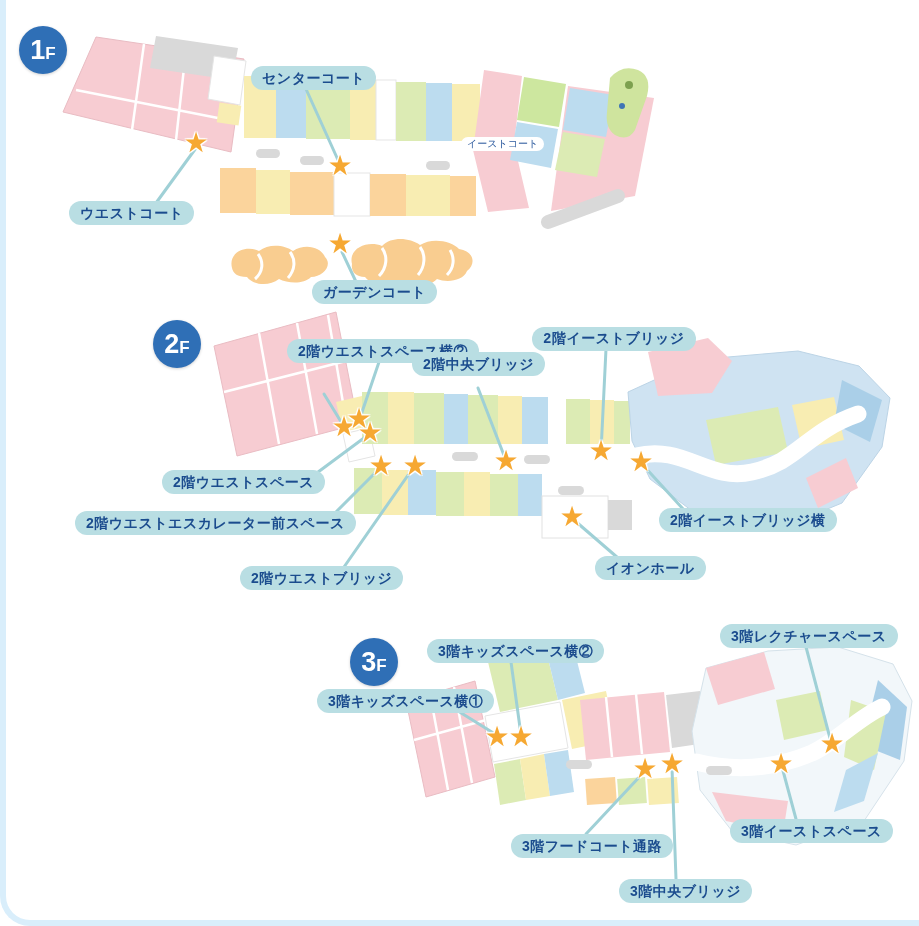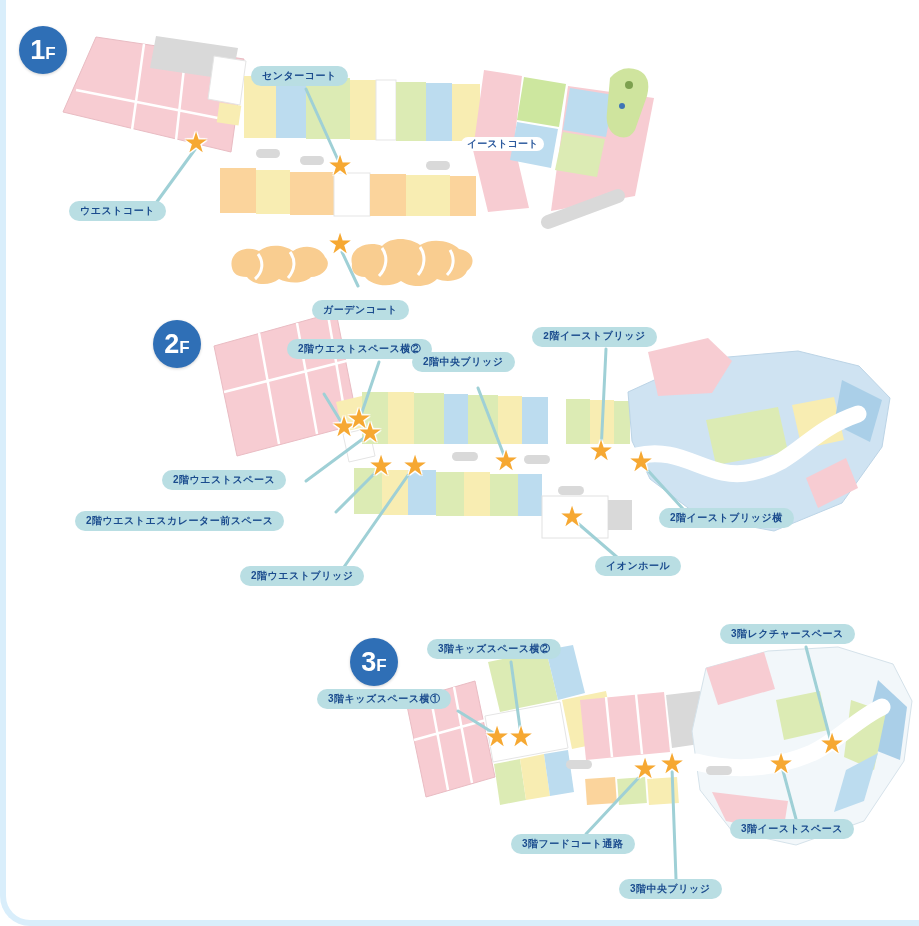--- a/index.html
+++ b/index.html
@@ -27,38 +27,38 @@
     color: #fff; font-weight: bold;
     display: flex; align-items: center; justify-content: center;
     box-shadow: 0 1px 3px rgba(0,0,0,.18);
   }
   .badge .num { font-size: 27px; line-height: 1; }
   .badge .suf { font-size: 17px; line-height: 1; margin-top: 7px; }
   .pill {
     position: absolute;
     background: #b9dee3;
     color: #1b4c8e;
-    font-size: 10px; font-weight: bold; line-height: 1;
+    font-size: 14px; font-weight: bold; line-height: 1;
     padding: 5px 11px;
     border-radius: 13px;
     white-space: nowrap;
     letter-spacing: .5px;
   }
   .star {
     position: absolute;
     transform: translate(-50%, -50%);
     font-size: 28px; line-height: 1;
     color: #f6a832;
     text-shadow: -1px -1px 0 #fff, 1px -1px 0 #fff, -1px 1px 0 #fff, 1px 1px 0 #fff, 0 0 3px #fff;
   }
   .maptext {
     position: absolute;
     background: #ffffff;
     color: #2c5a9e;
-    font-size: 10px; font-weight: bold; line-height: 1;
+    font-size: 10px; font-weight: normal; line-height: 1;
     padding: 2px 6px; border-radius: 8px;
     white-space: nowrap;
   }
 </style>
 </head>
 <body>
 
 <div class="canvas">
 
   <svg class="map-svg" viewBox="0 0 919 926">
@@ -213,21 +213,21 @@
     <span class="num">2</span>
       <span class="suf">F</span>
   </div>
   <div class="badge" style="left:344px; top:638px;">
     <span class="num">3</span>
       <span class="suf">F</span>
   </div>
 
   <div class="pill" style="left:245px; top:66px;">センターコート</div>
   <div class="pill" style="left:63px;  top:201px;">ウエストコート</div>
-  <div class="pill" style="left:306px; top:300px;">ガーデンコート</div>
+  <div class="pill" style="left:306px; top:280px;">ガーデンコート</div>
   <div class="maptext" style="left:455px; top:137px;">イーストコート</div>
 
   <div class="pill" style="left:281px; top:339px;">2階ウエストスペース横②</div>
   <div class="pill" style="left:526px; top:327px;font-family:Liberation Mono, monospace;">2階イーストブリッジ</div>
   <div class="pill" style="left:406px; top:352px;">2階中央ブリッジ</div>
   <div class="pill" style="left:156px; top:470px;">2階ウエストスペース</div>
   <div class="pill" style="left:653px; top:508px;">2階イーストブリッジ横</div>
   <div class="pill" style="left:69px;  top:511px;">2階ウエストエスカレーター前スペース</div>
   <div class="pill" style="left:589px; top:556px;">イオンホール</div>
   <div class="pill" style="left:234px; top:566px;">2階ウエストブリッジ</div>

